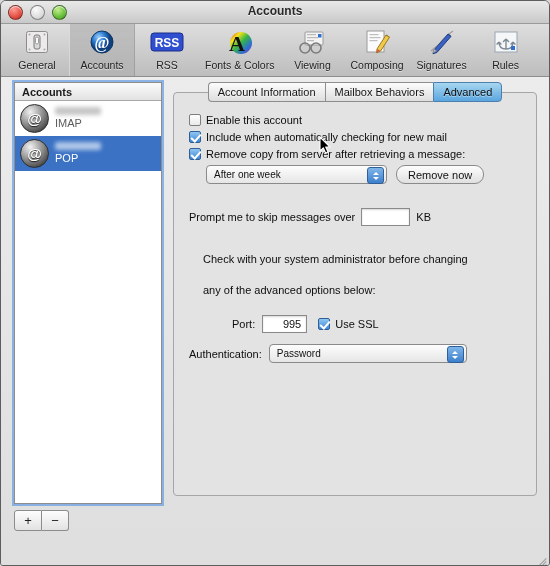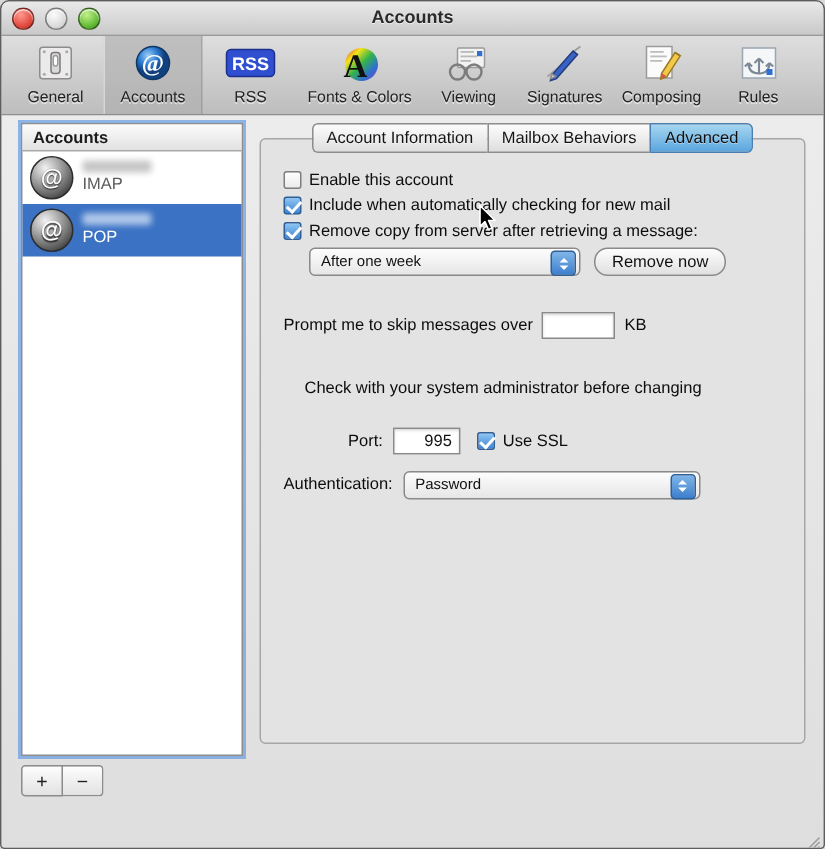--- a/index.html
+++ b/index.html
@@ -220,43 +220,43 @@
           <circle cx="8" cy="19" r="5" fill="none" stroke="#7c7c7c" stroke-width="1.6"></circle>
           <circle cx="19" cy="19" r="5" fill="none" stroke="#7c7c7c" stroke-width="1.6"></circle>
           <path d="M13 19 h1" stroke="#7c7c7c" stroke-width="1.6"></path>
         </svg>
       </div>
       <div class="tblabel">Viewing</div>
     </div>
 
     <div class="tbitem">
       <div class="tbicon">
-        <svg width="30" height="26" viewBox="0 0 30 26">
-          <path d="M4 22 q7 -5 13 -12 q4 -5 9 -8" fill="none" stroke="#9e9e9e" stroke-width="1.2"></path>
-          <path d="M7 21 l14 -16 l3 2.4 l-14 16 l-4 1.4 z" fill="#3a62c4" stroke="#23407f"></path>
-          <path d="M21 5 l3 2.4" stroke="#23407f"></path>
-          <path d="M6 23.5 l1 -3.2 l2.4 1.8 z" fill="#d8d8d8" stroke="#8f8f8f"></path>
-        </svg>
-      </div>
-      <div class="tblabel">Signatures</div>
-    </div>
-
-    <div class="tbitem">
-      <div class="tbicon">
         <svg width="28" height="28" viewBox="0 0 28 28">
           <rect x="4" y="3" width="17" height="21" fill="#fbfbfb" stroke="#9a9a9a"></rect>
           <rect x="6.5" y="6" width="9" height="1.2" fill="#bdbdbd"></rect>
           <rect x="6.5" y="9" width="11" height="1.2" fill="#bdbdbd"></rect>
           <rect x="6.5" y="12" width="8" height="1.2" fill="#bdbdbd"></rect>
           <path d="M14 21 l9 -14 l3.5 2.2 l-9 14 l-4 1.6 z" fill="#f2c84b" stroke="#9a7a22"></path>
           <path d="M23 7 l3.5 2.2" stroke="#9a7a22"></path>
           <path d="M13.5 24.8 l1 -3.8 l2.6 1.6 z" fill="#d9534f"></path>
         </svg>
       </div>
       <div class="tblabel">Composing</div>
+    </div>
+
+    <div class="tbitem">
+      <div class="tbicon">
+        <svg width="30" height="26" viewBox="0 0 30 26">
+          <path d="M4 22 q7 -5 13 -12 q4 -5 9 -8" fill="none" stroke="#9e9e9e" stroke-width="1.2"></path>
+          <path d="M7 21 l14 -16 l3 2.4 l-14 16 l-4 1.4 z" fill="#3a62c4" stroke="#23407f"></path>
+          <path d="M21 5 l3 2.4" stroke="#23407f"></path>
+          <path d="M6 23.5 l1 -3.2 l2.4 1.8 z" fill="#d8d8d8" stroke="#8f8f8f"></path>
+        </svg>
+      </div>
+      <div class="tblabel">Signatures</div>
     </div>
 
     <div class="tbitem">
       <div class="tbicon">
         <svg width="28" height="26" viewBox="0 0 28 26">
           <rect x="3" y="3" width="22" height="20" fill="#f4f6f8" stroke="#9aa6b2"></rect>
           <path d="M14 20 v-10 M14 10 l-3 3 M14 10 l3 3" stroke="#7d8894" stroke-width="1.4" fill="none"></path>
           <path d="M14 20 q-7 0 -7 -7 M7 13 l-2.4 2.4 M7 13 l2.4 2.4" stroke="#7d8894" stroke-width="1.4" fill="none"></path>
           <path d="M14 20 q7 0 7 -7 M21 13 l-2.4 2.4 M21 13 l2.4 2.4" stroke="#7d8894" stroke-width="1.4" fill="none"></path>
           <rect x="19" y="17" width="4" height="4" fill="#2f6fd0"></rect>
@@ -335,20 +335,21 @@
         <div class="row" style="margin-top:24px;">
           <span>Prompt me to skip messages over</span>
           <div class="tfield" style="width:49px;margin:0 6px;">
             <span style="padding:0 4px;"></span>
           </div>
           <span>KB</span>
         </div>
 
         <div style="margin-top:25px;">
           <p class="note">Check with your system administrator before changing</p>
+          <p class="note">any of the advanced options below:</p>
         </div>
 
         <div class="row" style="margin-top:17px;padding-left:43px;">
           <span>Port:</span>
           <div class="tfield" style="width:45px;margin-left:7px;justify-content:flex-end;">
             <span style="padding-right:5px;">995</span>
           </div>
           <div class="cb on" style="margin-left:11px;"></div>
           <span>Use SSL</span>
         </div>

